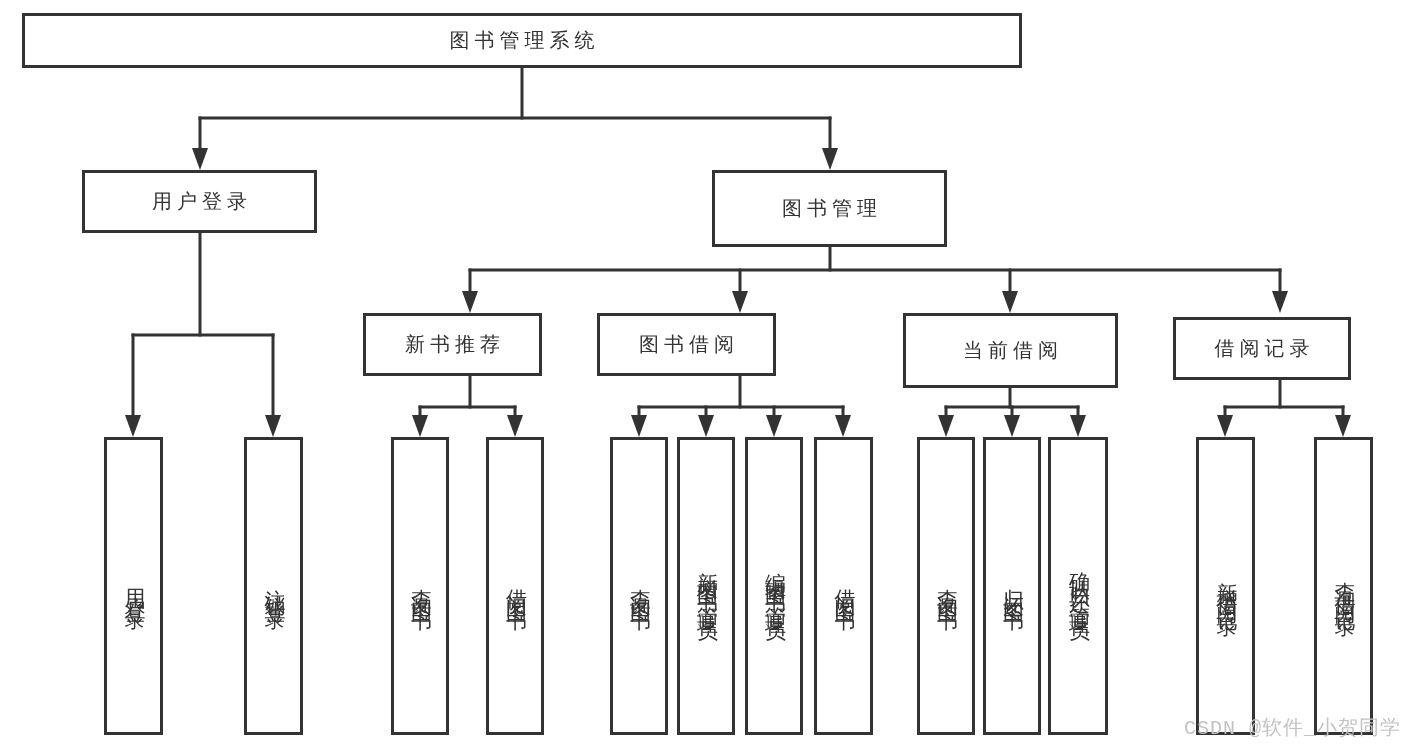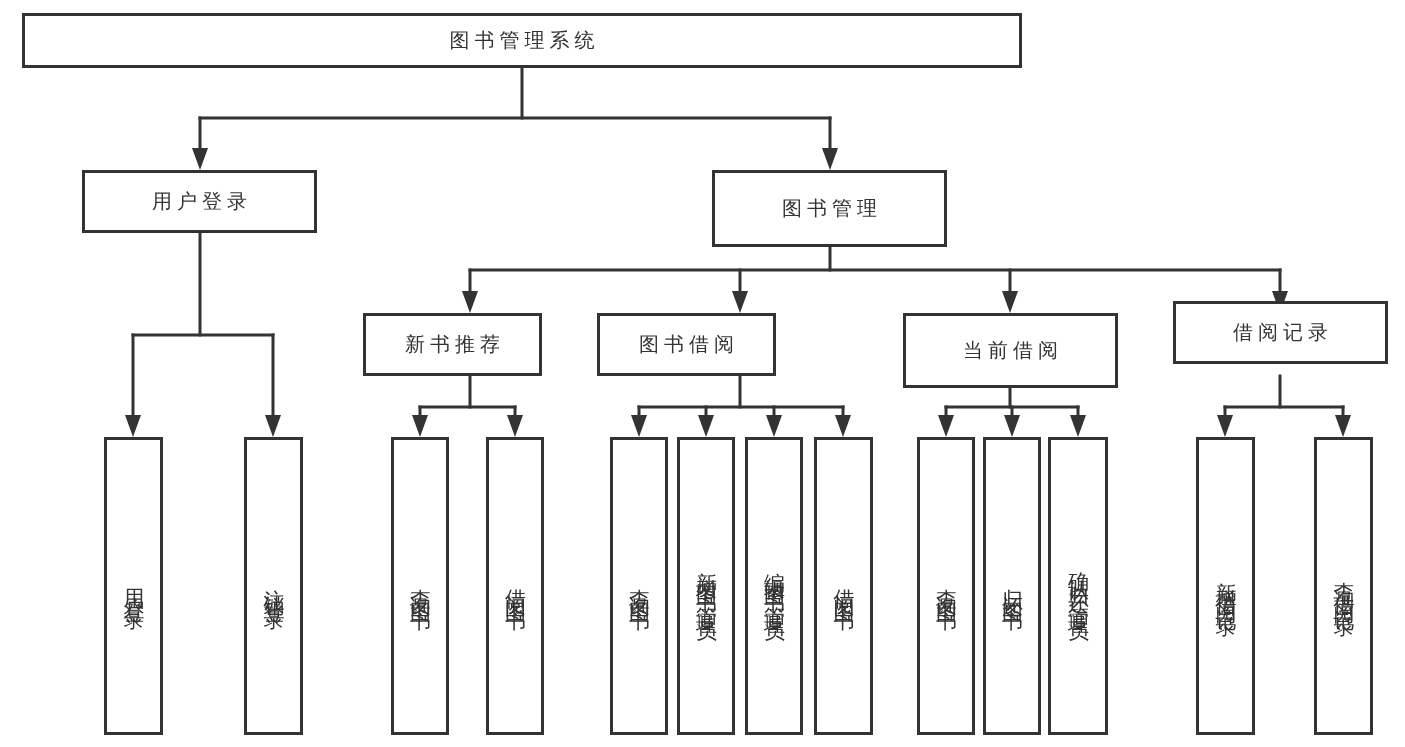--- a/index.html
+++ b/index.html
@@ -8,21 +8,21 @@
     --background: #ffffff;
     --watermark: #c2c2c2;
   }
   html, body { margin: 0; padding: 0; background: #fff; }
   .canvas {
     position: relative;
     width: 1405px;
     height: 747px;
     background: var(--background);
     overflow: hidden;
-    font-family: Liberation Serif, serif;
+    font-family: Liberation Mono, monospace;
   }
   .connectors {
     position: absolute;
     left: 0; top: 0;
     width: 1405px; height: 747px;
   }
   .connectors line { stroke: var(--line); stroke-width: 3; stroke-linecap: square; }
   .connectors polygon { fill: var(--line); }
   .node {
     position: absolute;
@@ -126,34 +126,35 @@
   </svg>
 
   <div class="node" style="left:22px; top:13px; width:1000px; height:55px;">图书管理系统</div>
 
   <div class="node" style="left:82px; top:170px; width:235px; height:63px;">用户登录</div>
   <div class="node" style="left:712px; top:170px; width:235px; height:77px;">图书管理</div>
 
   <div class="node" style="left:363px; top:313px; width:179px; height:63px;">新书推荐</div>
   <div class="node" style="left:597px; top:313px; width:179px; height:63px;">图书借阅</div>
   <div class="node" style="left:903px; top:313px; width:215px; height:75px;">当前借阅</div>
-  <div class="node" style="left:1173px; top:301px; width:215px; height:63px;">借阅记录</div>
+  <div class="node" style="left:1173px; top:317px; width:178px; height:63px;">借阅记录</div>
 
   <div class="node leaf" style="left:104px; top:437px; width:59px; height:298px;">用户登录</div>
   <div class="node leaf" style="left:244px; top:437px; width:59px; height:298px;">注销登录</div>
 
   <div class="node leaf" style="left:391px; top:437px; width:58px; height:298px;">查询图书</div>
   <div class="node leaf" style="left:486px; top:437px; width:58px; height:298px;">借阅图书</div>
 
   <div class="node leaf" style="left:610px; top:437px; width:58px; height:298px;">查询图书</div>
   <div class="node leaf" style="left:677px; top:437px; width:58px; height:298px;">新增图书（管理员）</div>
   <div class="node leaf" style="left:745px; top:437px; width:58px; height:298px;">编辑图书（管理员）</div>
   <div class="node leaf" style="left:814px; top:437px; width:59px; height:298px;">借阅图书</div>
 
   <div class="node leaf" style="left:917px; top:437px; width:58px; height:298px;">查询图书</div>
   <div class="node leaf" style="left:983px; top:437px; width:58px; height:298px;">归还图书</div>
   <div class="node leaf" style="left:1048px; top:437px; width:60px; height:298px;">确认归还（管理员）</div>
 
   <div class="node leaf" style="left:1196px; top:437px; width:59px; height:298px;">新增借阅记录</div>
   <div class="node leaf" style="left:1314px; top:437px; width:59px; height:298px;">查询借阅记录</div>
 
+  <div class="watermark">CSDN @软件_小贺同学</div>
 
 </div>
 
 </body></html>

